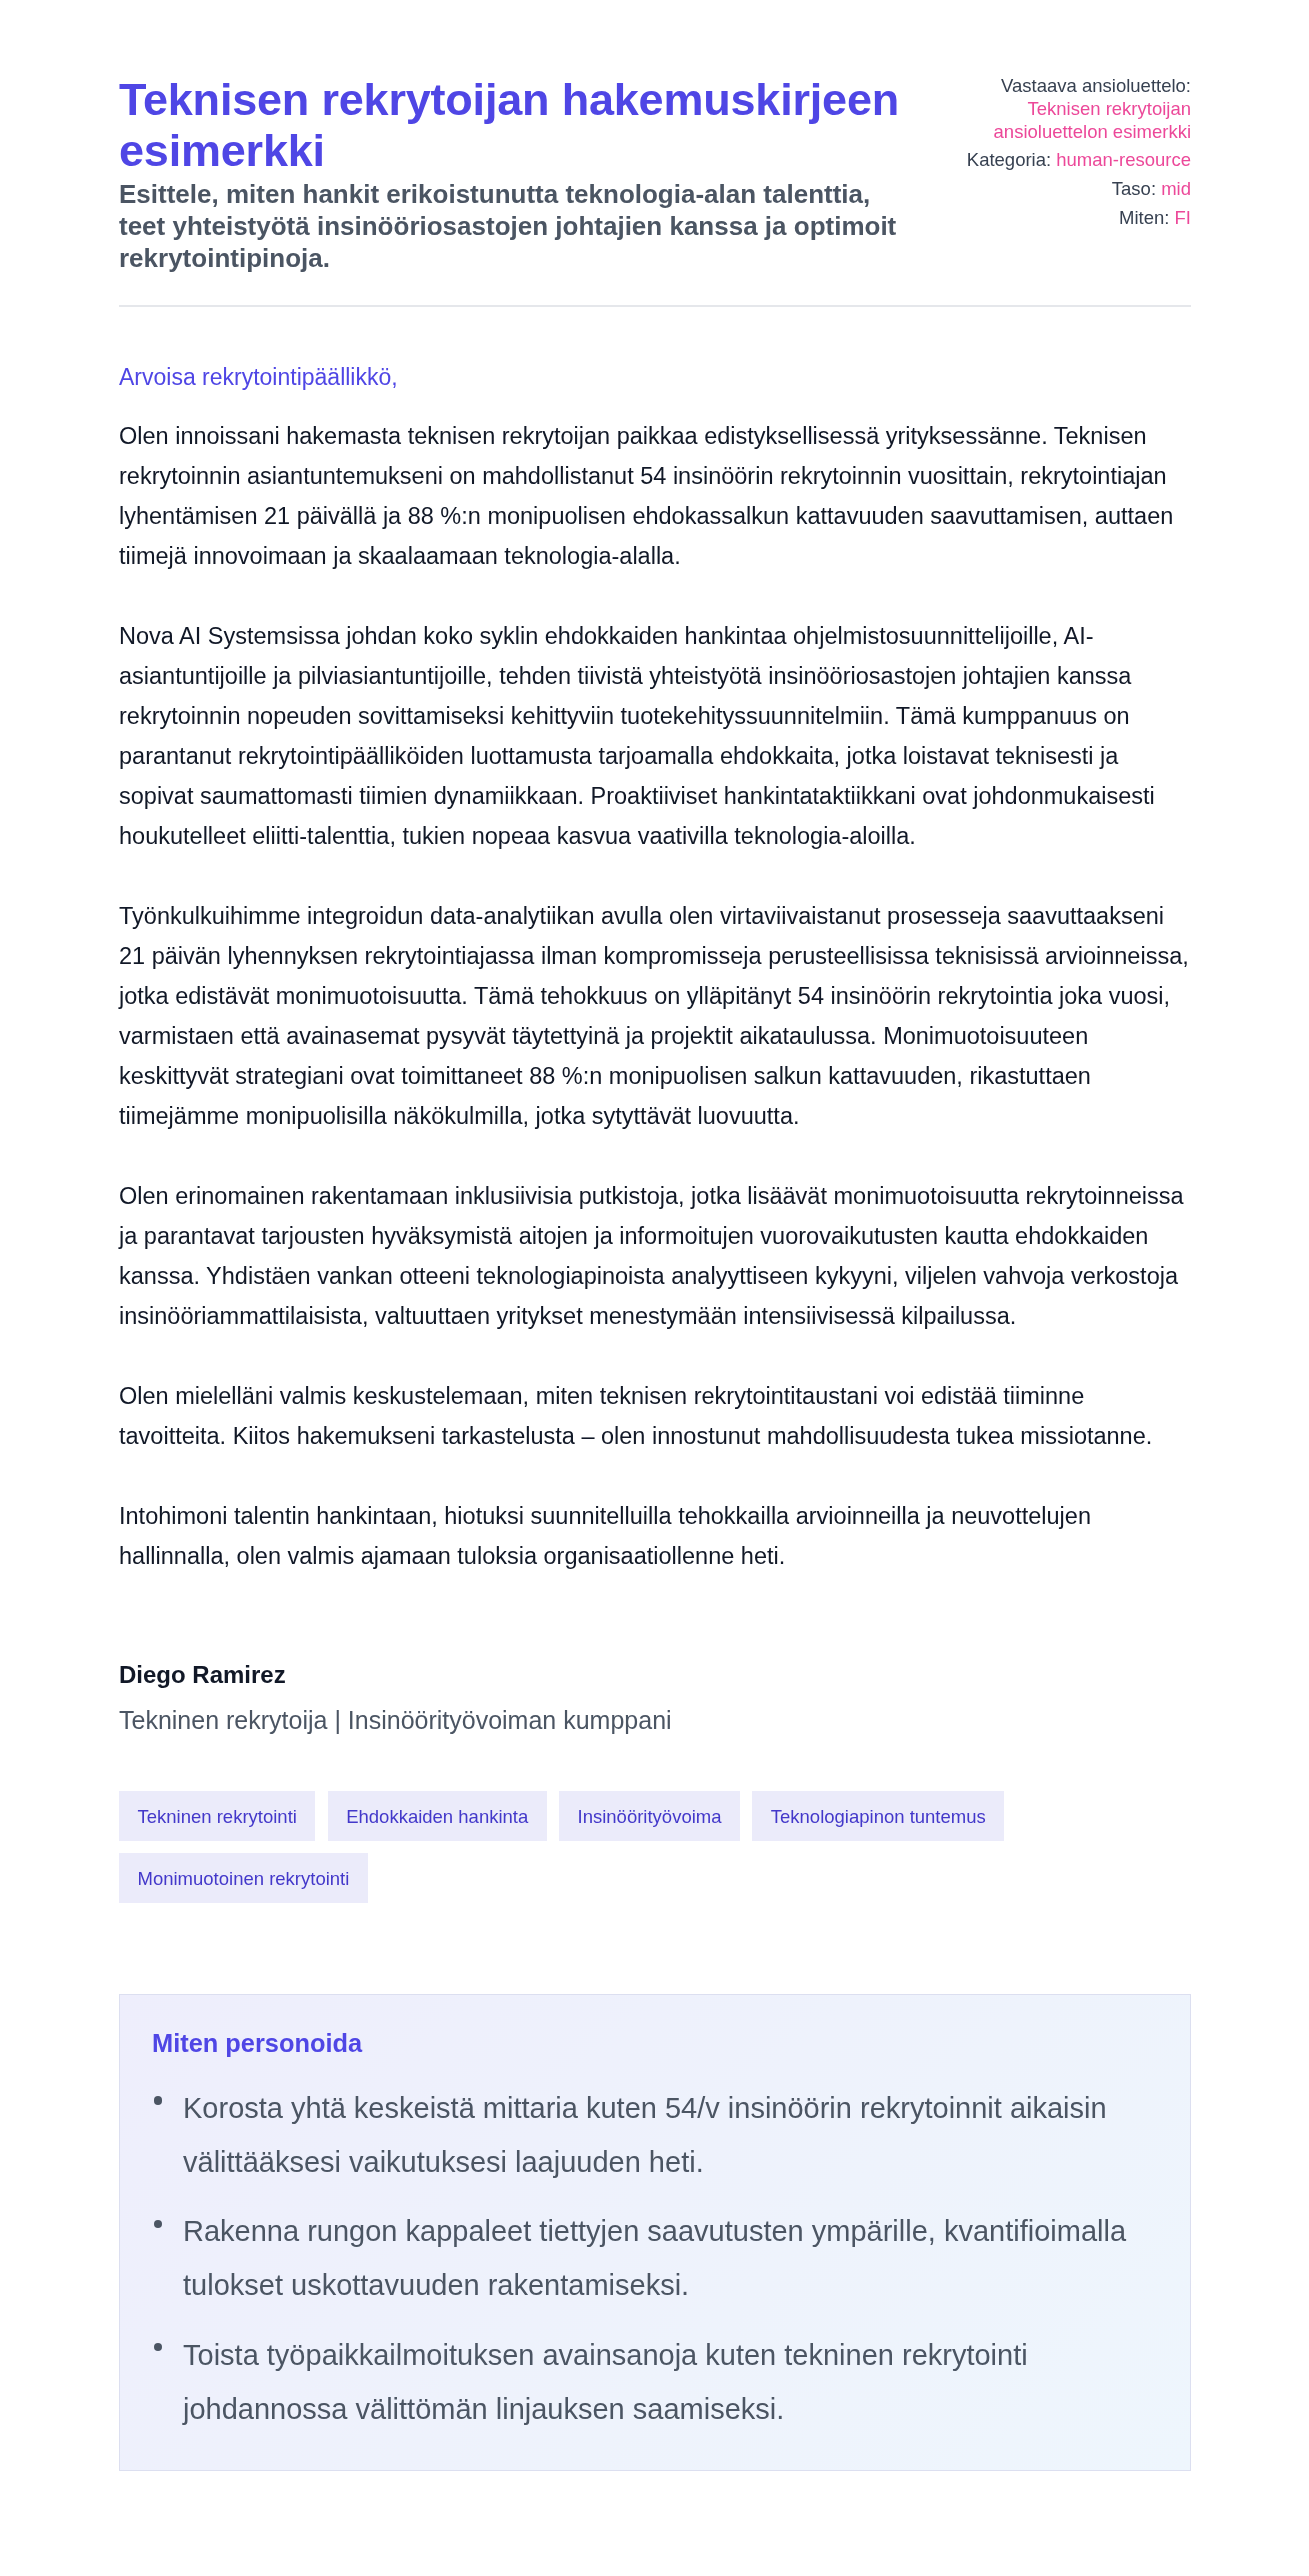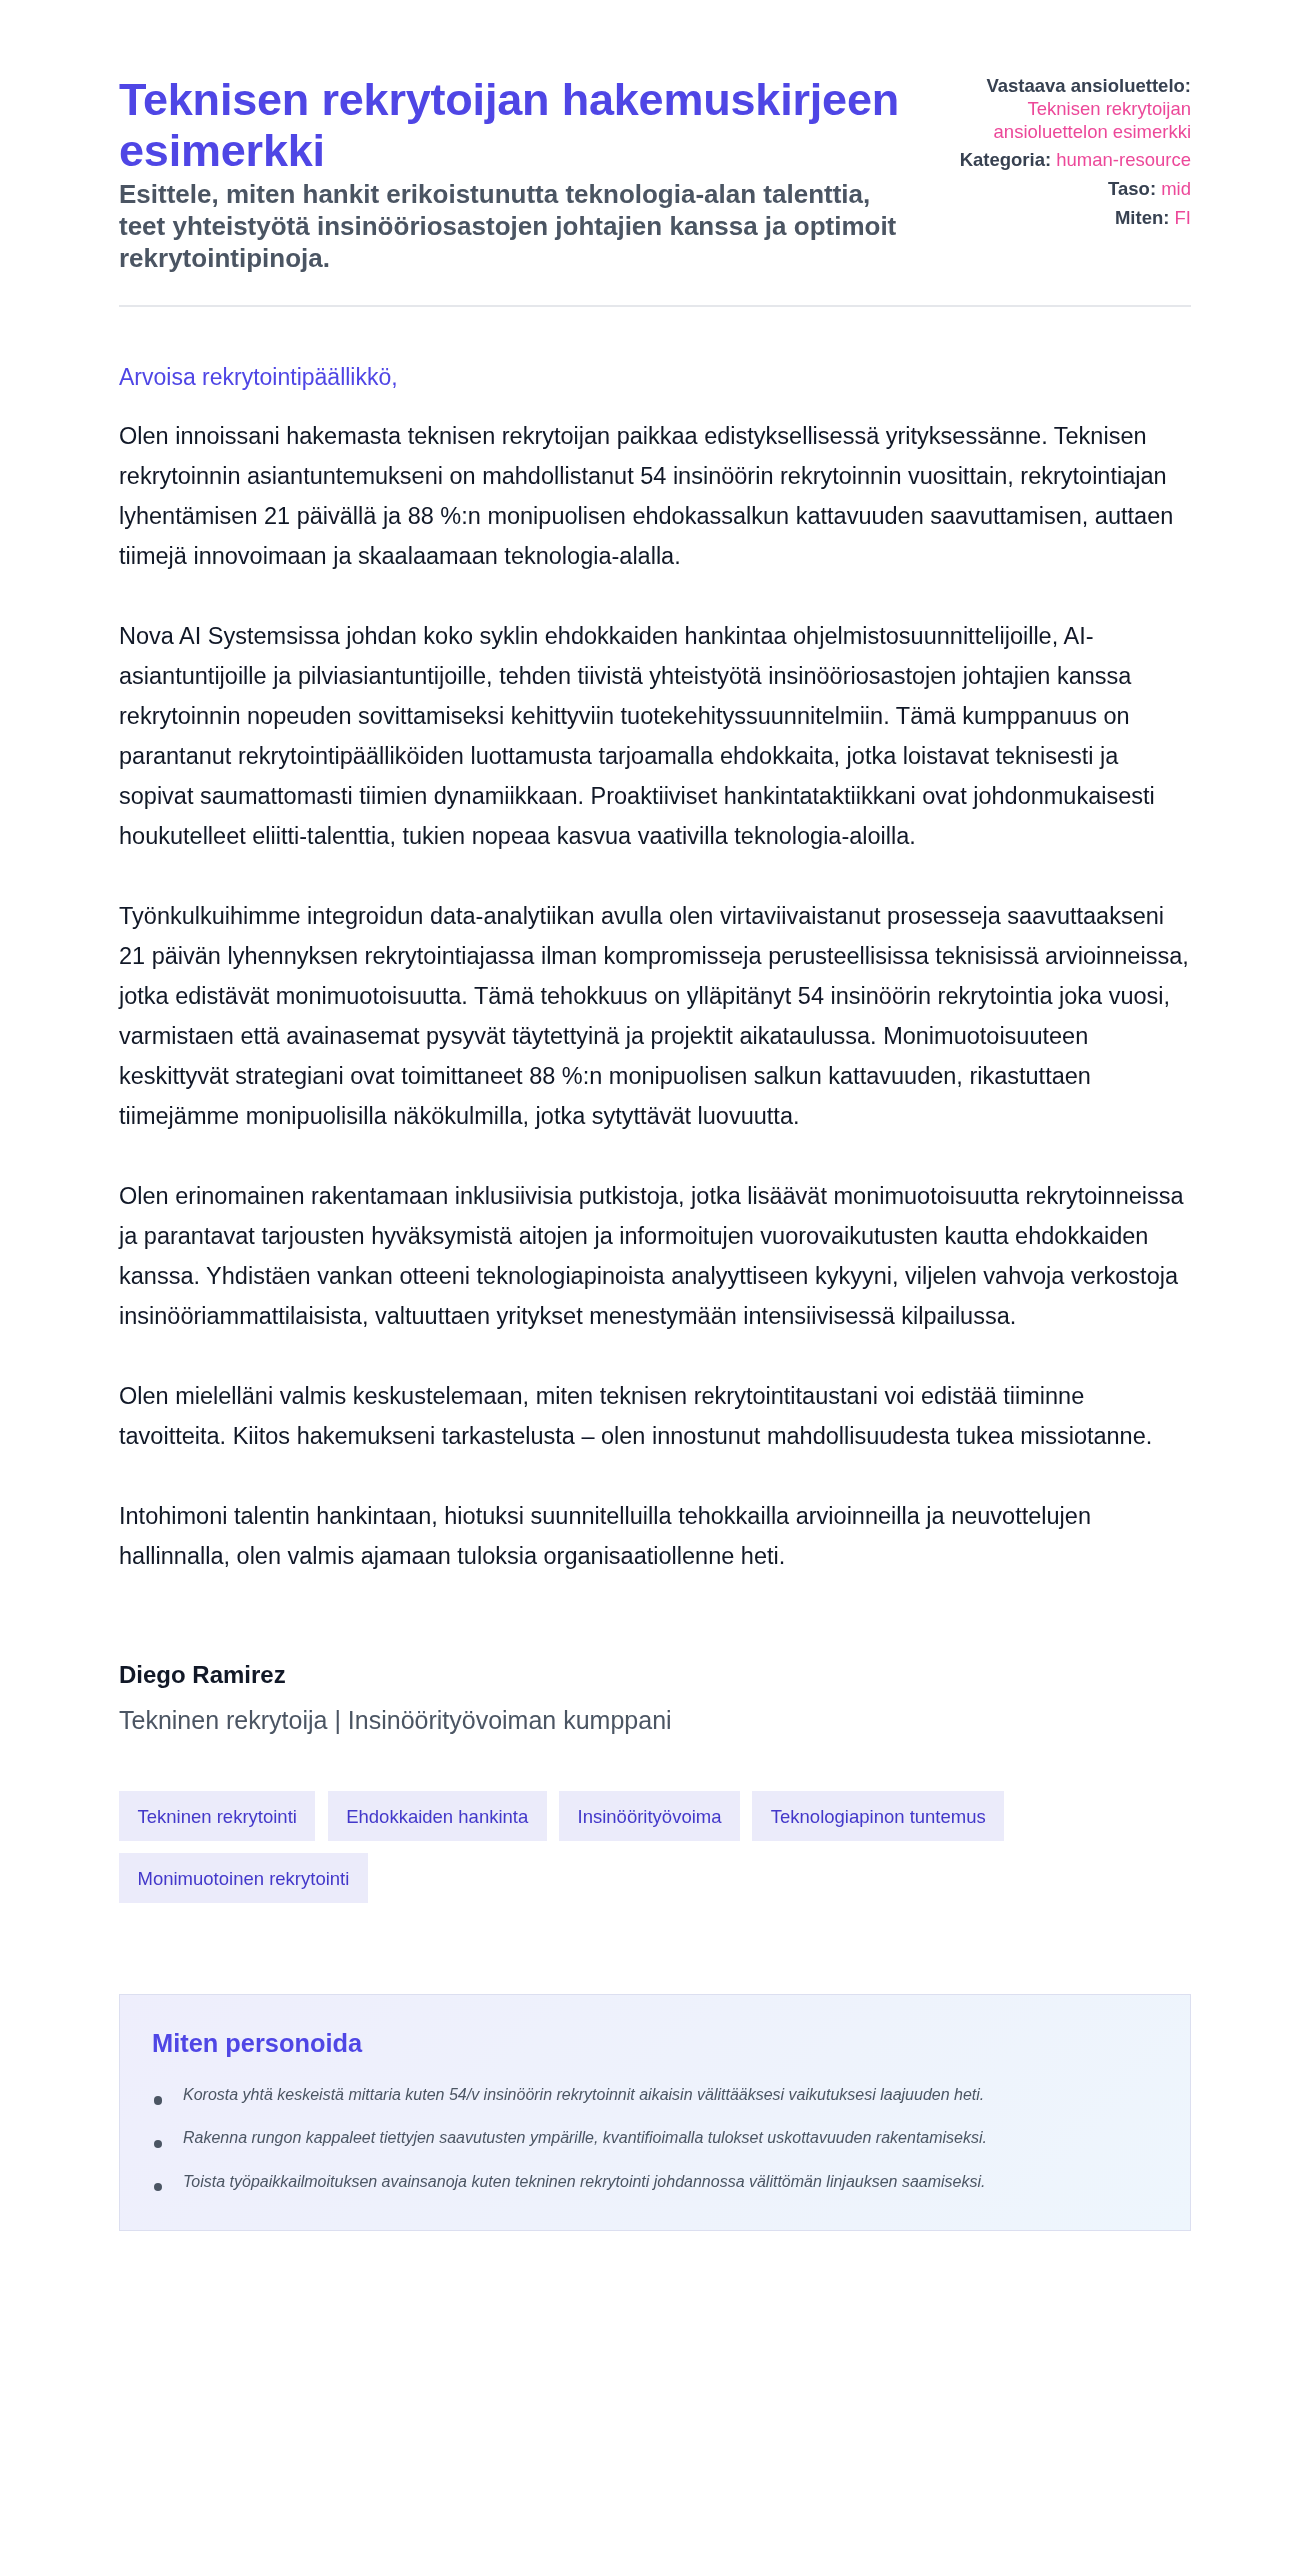--- a/index.html
+++ b/index.html
@@ -39,21 +39,21 @@
     .meta {
       text-align: right;
       color: #4b5563;
       font-size: 18.5px;
       line-height: 23px;
       width: 277px;
       margin-top: 0;
     }
     .meta-row { margin-bottom: 6.2px; }
     .meta-row:first-child { margin-bottom: 4.6px; }
-    .meta-label { font-weight: 700; color: #374151; }
+    .meta-label { font-weight: 400; color: #374151; }
     .meta-value { color: #ec4899; }
     .body { padding-top: 55px; }
     .salutation {
       color: #4f46e5;
       font-size: 23px;
       line-height: 31px;
       font-weight: 400;
       margin-bottom: 23px;
     }
     .para {
@@ -100,25 +100,24 @@
       color: #4f46e5;
       font-size: 25.4px;
       line-height: 32px;
       font-weight: 700;
       margin-bottom: 21.6px;
     }
     .tips-list { list-style: none; }
     .tips-item {
       position: relative;
       padding-left: 31px;
-      font-size: 16px;
-      line-height: 28px;
+      font-size: 29px;
+      line-height: 54px;
       color: #4b5563;
       margin-bottom: 15.4px;
-      font-style: italic;
     }
     .tips-item:last-child { margin-bottom: 0; }
     .bullet {
       position: absolute;
       left: 1.5px;
       top: 15.4px;
       width: 8.5px;
       height: 8.5px;
       border-radius: 50%;
       background: #4b5563;

